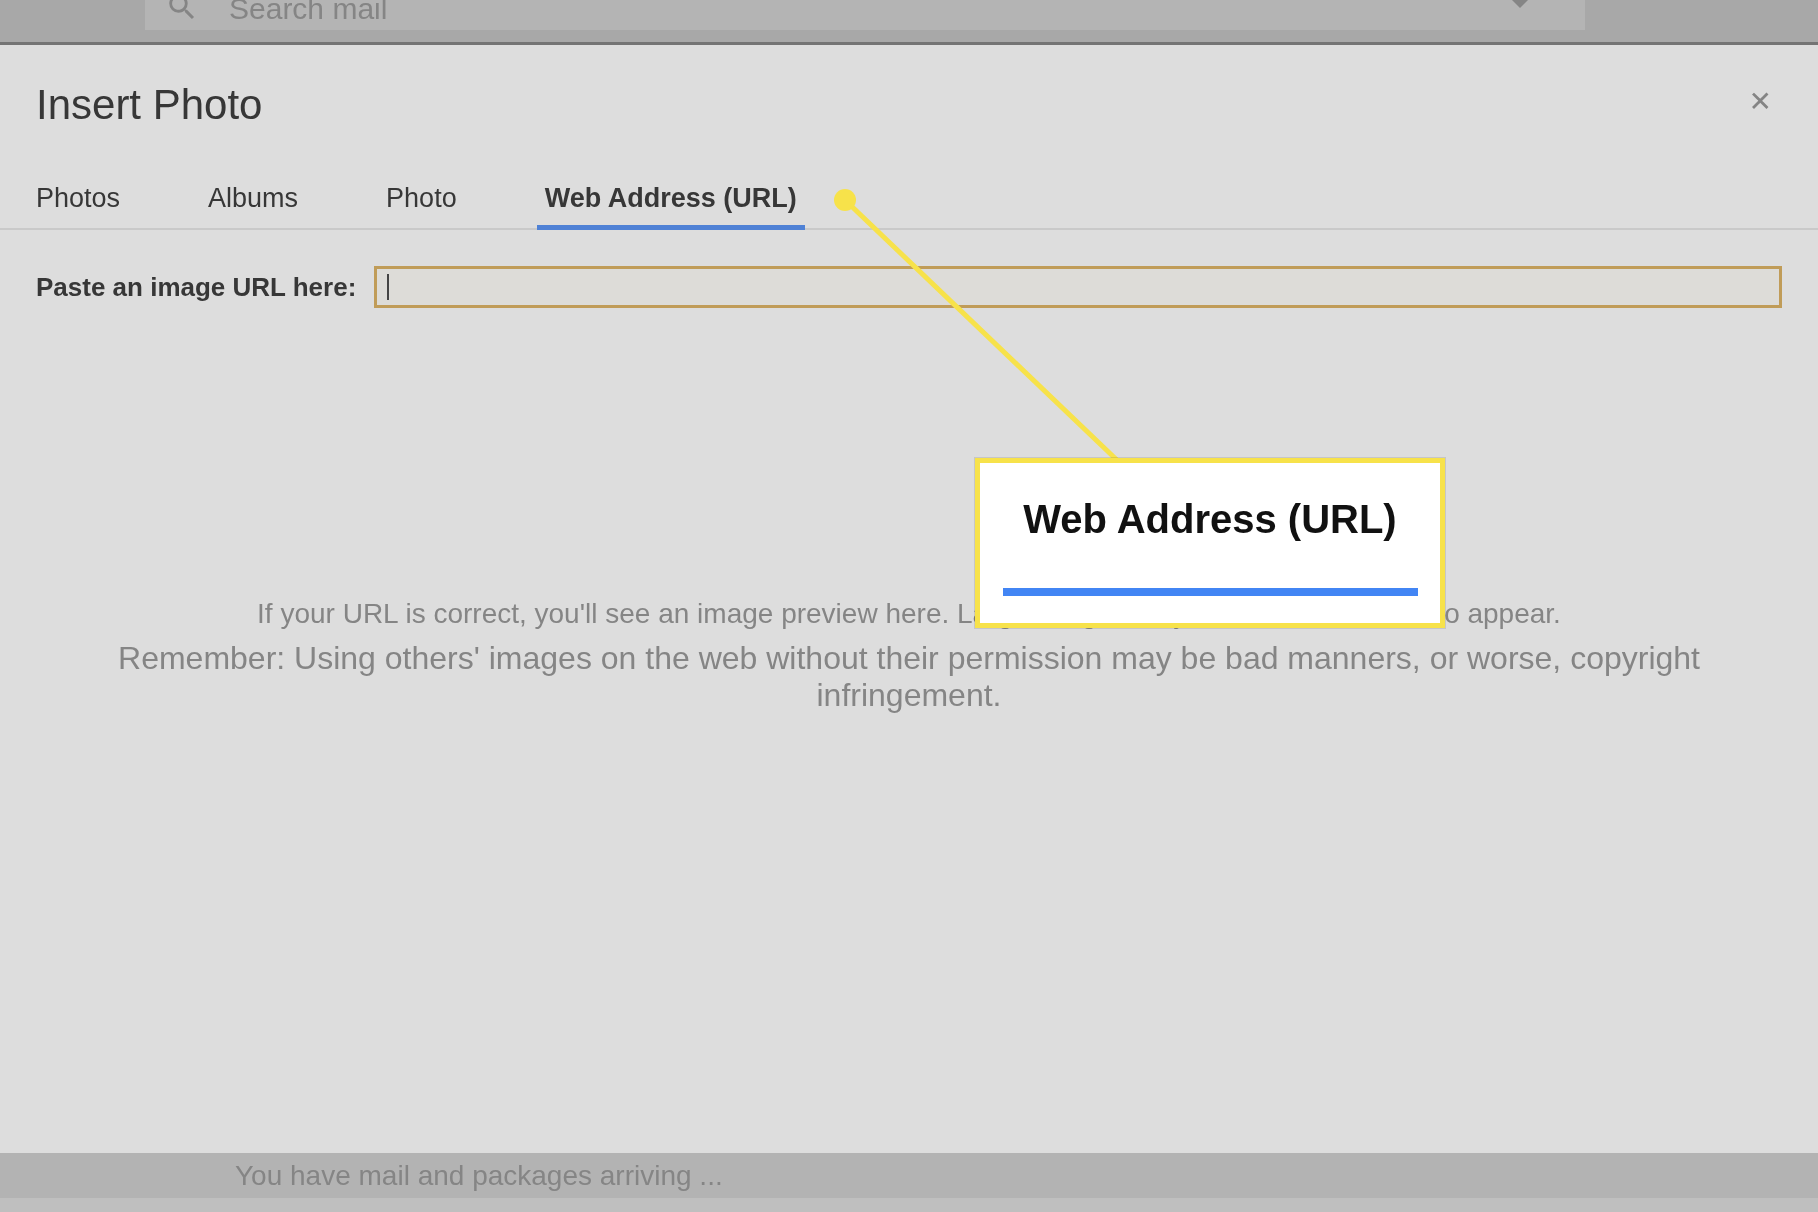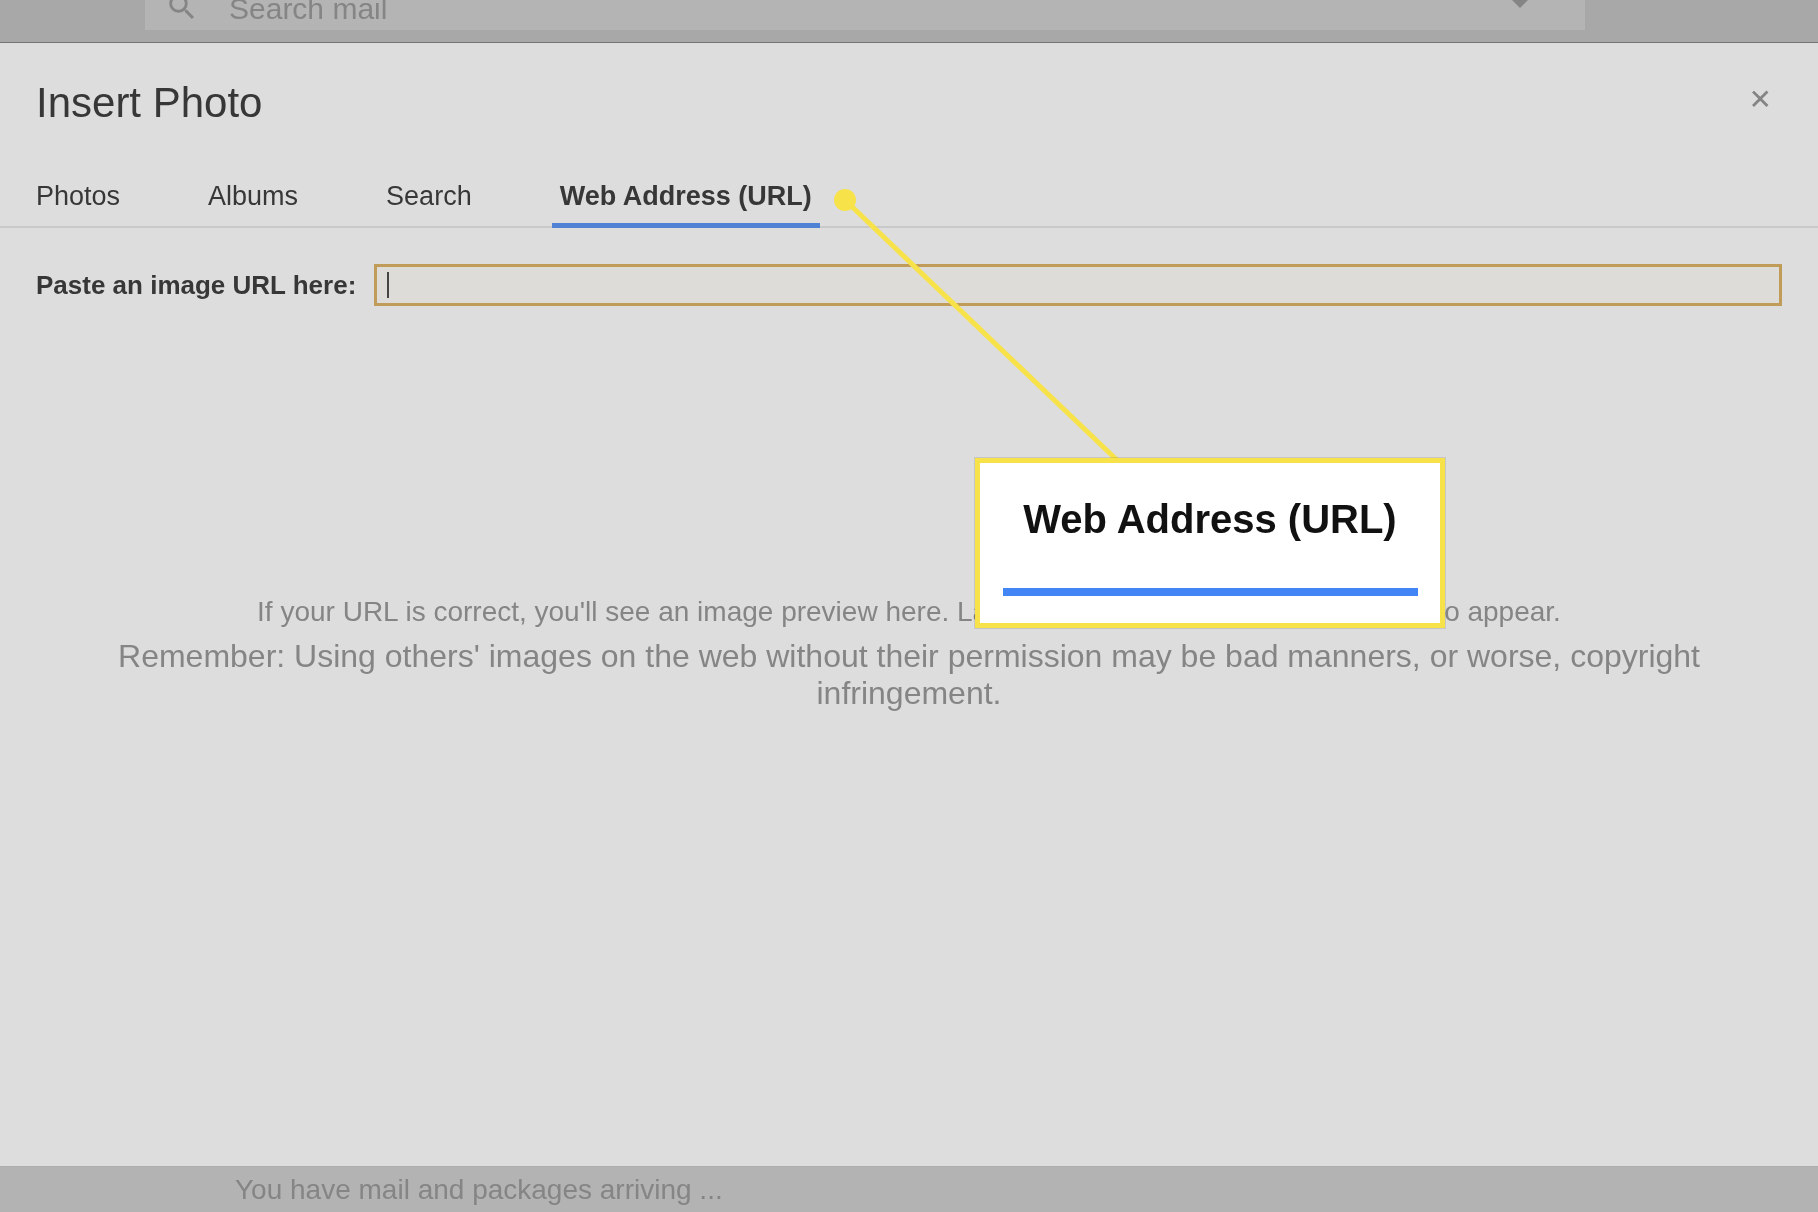--- a/index.html
+++ b/index.html
@@ -33,21 +33,21 @@
   }
 
   
   .modal {
     position: absolute;
     left: 0;
     top: 42px;
     right: 0;
     height: 1125px;
     background: #ffffff;
-    border-top: 1px solid #737373;
+    border-top: 3px solid #737373;
     border-bottom: 1px solid #bfbfbf;
     display: flex;
     flex-direction: column;
   }
 
   .modal-header {
     padding: 36px 36px 0 36px;
     display: flex;
     justify-content: space-between;
     align-items: flex-start;
@@ -195,21 +195,21 @@
   .leader {
     position: absolute;
     z-index: 60;
     pointer-events: none;
   }
   .leader svg { overflow: visible; }
 
   
   .bg-bottom {
     position: absolute;
-    left: 0; right: 0; bottom: 0; height: 45px;
+    left: 0; right: 0; bottom: 14px; height: 45px;
     background: #c7c7c7;
     display: flex; align-items: center;
     padding-left: 235px;
   }
   .bg-bottom-text { font-size: 28px; color: #8a8a8a; }
 </style>
 </head>
 <body>
 
 <div class="bg-searchbar">
@@ -234,21 +234,21 @@
   </div>
 
   <div class="tabs">
     <div class="tab">
       <span>Photos</span>
     </div>
     <div class="tab">
       <span>Albums</span>
     </div>
     <div class="tab">
-      <span>Search</span>
+      <span>Photo</span>
     </div>
     <div class="tab active">
       <span>Web Address (URL)</span>
     </div>
   </div>
 
   <div class="content">
     <div class="url-row">
       <div class="url-label">Paste an image URL here:</div>
       <div class="url-input">

